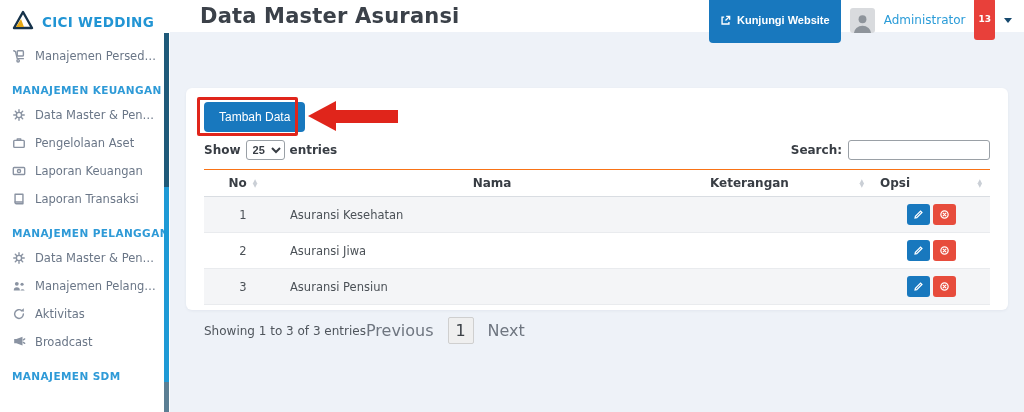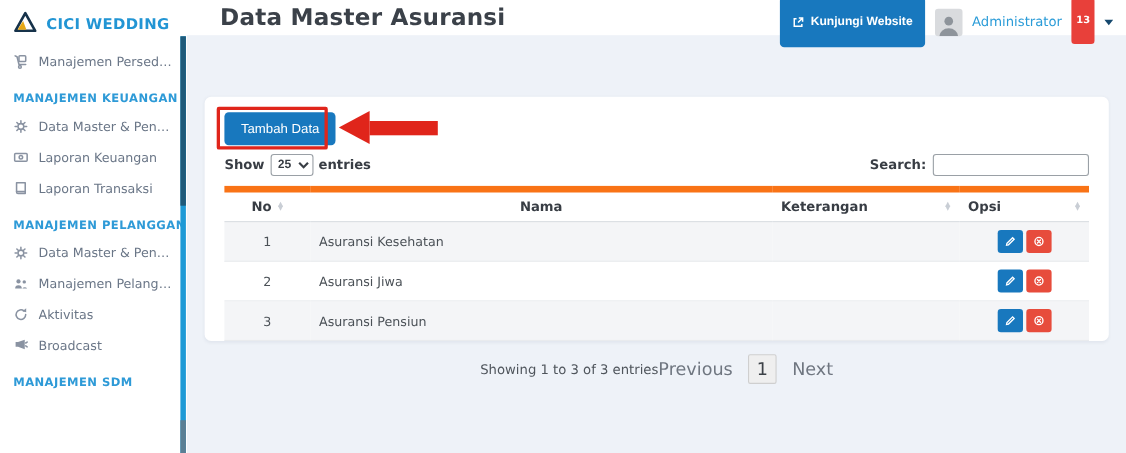--- a/index.html
+++ b/index.html
@@ -46,36 +46,36 @@
   .arrow-head { width:0; height:0; border-top:15px solid transparent; border-bottom:15px solid transparent; border-right:28px solid #e0251b; }
   .arrow-shaft { width:62px; height:13px; background:#e0251b; }
 
   .dt-top { display:flex; align-items:flex-end; justify-content:space-between; margin-top:8px; }
   .show-wrap { font-size:12px; font-weight:700; color:#383d44; display:flex; align-items:center; gap:5px; }
   .len-select { font-size:11px; font-weight:700; color:#383d44; border:1px solid #9aa0a6; border-radius:3px; height:20px; padding:0 2px; background:#fff; }
   .search-wrap { font-size:12px; font-weight:700; color:#383d44; display:flex; align-items:center; gap:6px; }
   .search-input { width:142px; height:20px; border:1px solid #9aa0a6; border-radius:3px; font-size:11px; padding:0 5px; }
 
   table.dt { width:100%; border-collapse:collapse; margin-top:9px; font-size:11.5px; }
-  table.dt th { font-size:12px; font-weight:700; color:#383d44; padding:6px 8px; border-top:6px solid #f97316; border-bottom:1px solid #d9dde2; cursor:pointer;margin-top:37px; }
+  table.dt th { font-size:12px; font-weight:700; color:#383d44; padding:6px 8px; border-top:1px solid #f97316; border-bottom:1px solid #d9dde2; cursor:pointer;margin-top:37px; }
   table.dt td { color:#4b5157; padding:7px 8px; border-bottom:1px solid #e9ebee; }
   tr.stripe td { background:#f4f5f7; }
   .th-inner { display:flex; align-items:center; justify-content:center; gap:6px; }
   .th-inner.left { justify-content:flex-start; }
   .sort-ico { display:flex; flex-direction:column; line-height:4px; font-size:6px; color:#c9ced5; }
   .col-no { width:78px; } .col-nama { width:420px; } .col-ket { width:170px; } .col-opsi { width:118px; }
   td.c { text-align:center; }
   .opsi-cell { display:flex; justify-content:center; gap:3px; }
   .mini-btn { width:23px; height:21px; border:none; border-radius:3px; display:flex; align-items:center; justify-content:center; cursor:pointer; }
   .mini-btn.edit { background:#1878be; }
   .mini-btn.del { background:#e74c3c; }
   .icon-w { width:11px; height:11px; }
   .icon-w * { stroke:#fff; fill:none; stroke-width:1.8; stroke-linecap:round; }
 
-  .dt-bottom { display:flex; align-items:center; justify-content:center; margin-top:12px; }
+  .dt-bottom { display:flex; align-items:center; justify-content:flex-start; margin-top:12px; }
   .dt-info { font-size:12px; color:#4f555c; }
   .pager { display:flex; align-items:center; gap:14px; font-size:16px; color:#6f7680; }
   .page-num { width:26px; height:27px; border:1px solid #cfcfcf; background:#efefef; color:#3c4147; display:flex; align-items:center; justify-content:center; border-radius:2px; cursor:pointer; }
   .page-link { cursor:pointer; }
 </style>
 </head>
 <body>
 
 <div class="sidebar">
   <div class="brand">
@@ -96,20 +96,27 @@
   </div>
 
   <div class="side-header">MANAJEMEN KEUANGAN</div>
 
   <div class="side-item">
     <svg class="icon-s" viewBox="0 0 16 16">
       <circle cx="8" cy="8" r="3"></circle>
         <path d="M8 2v2M8 12v2M2 8h2M12 8h2M3.8 3.8l1.4 1.4M10.8 10.8l1.4 1.4M12.2 3.8l-1.4 1.4M5.2 10.8l-1.4 1.4"></path>
     </svg>
     <span class="lbl">Data Master &amp; Pengaturan</span>
+  </div>
+  <div class="side-item">
+    <svg class="icon-s" viewBox="0 0 16 16">
+      <rect x="2" y="5" width="12" height="8" rx="1"></rect>
+        <path d="M6 5 V3.5 h4 V5"></path>
+    </svg>
+    <span class="lbl">Pengelolaan Aset</span>
   </div>
   <div class="side-item">
     <svg class="icon-s" viewBox="0 0 16 16">
       <rect x="1.5" y="4" width="13" height="8" rx="1"></rect>
         <circle cx="8" cy="8" r="1.8"></circle>
     </svg>
     <span class="lbl">Laporan Keuangan</span>
   </div>
   <div class="side-item">
     <svg class="icon-s" viewBox="0 0 16 16">

